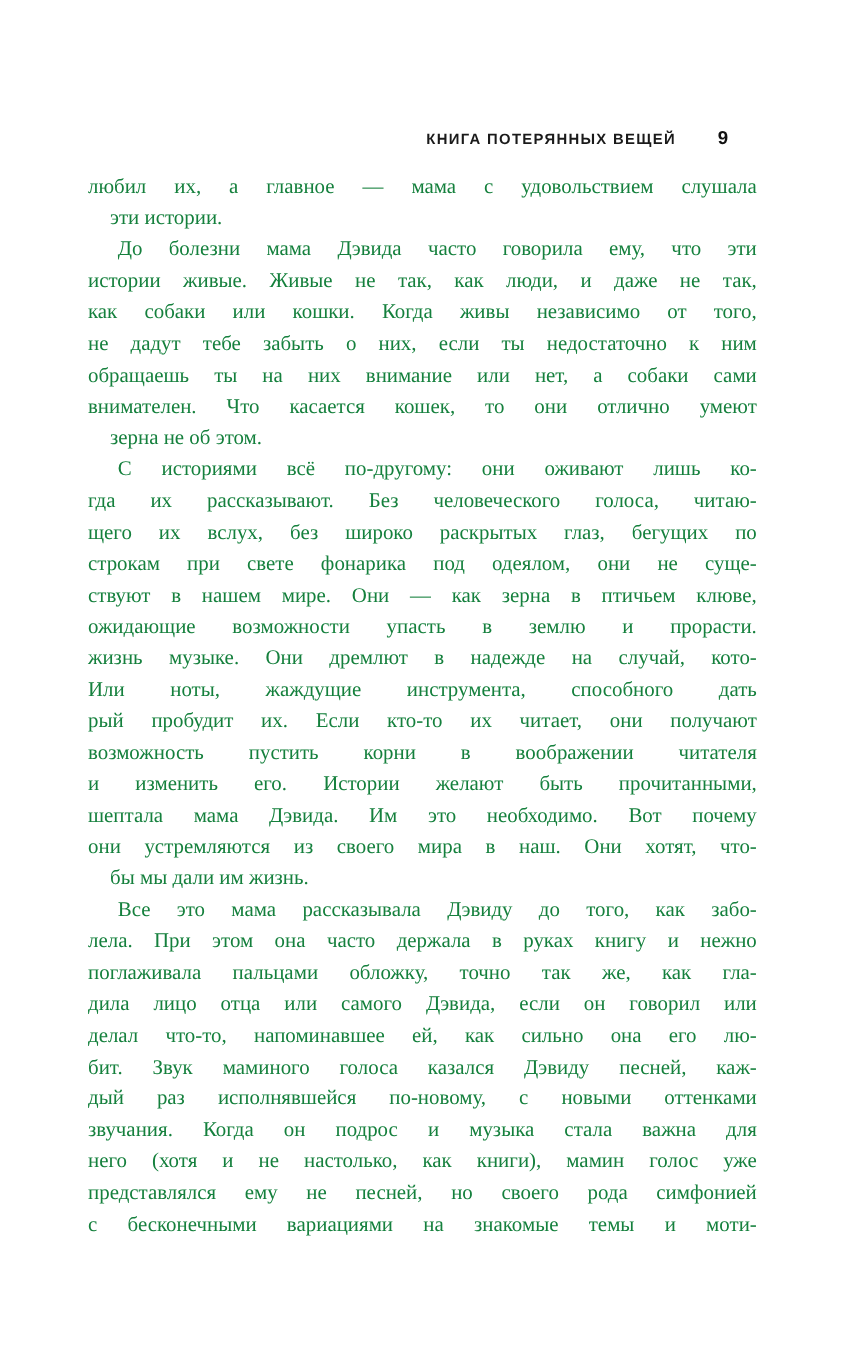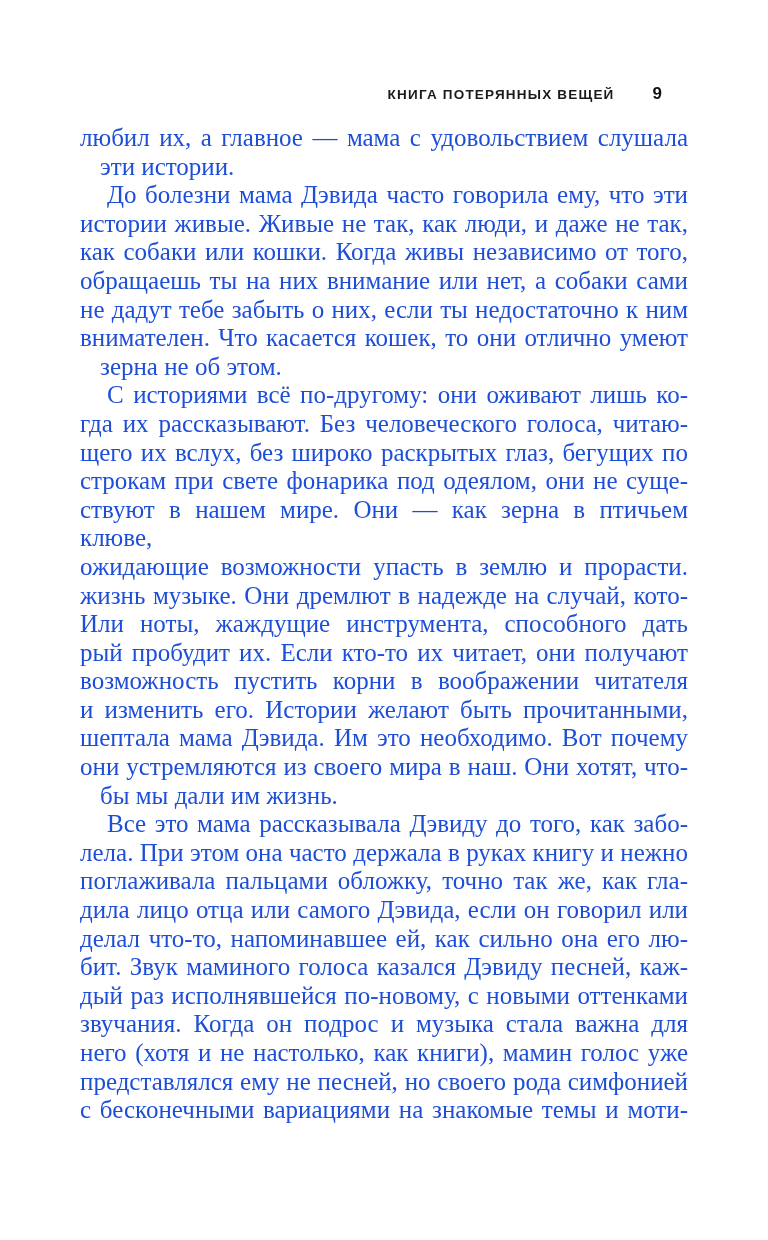--- a/index.html
+++ b/index.html
@@ -11,21 +11,21 @@
     height: 1240px;
     background: #ffffff;
     color: #121212;
     font-family: "Liberation Serif", serif;
     overflow: hidden;
   }
   .page {
     box-sizing: border-box;
     width: 768px;
     height: 1038px;
-    padding: 84px 80px 0 80px;
+    padding: 116px 80px 0 80px;
   }
   .running-header {
     display: flex;
     justify-content: flex-end;
     align-items: baseline;
     gap: 38px;
     padding-right: 26px;
     margin-bottom: 20px;
     font-family: "Liberation Sans", sans-serif;
     font-weight: bold;
@@ -33,23 +33,23 @@
   .running-title {
     font-size: 13.5px;
     letter-spacing: 1.2px;
     color: #1a1a1a;
   }
   .page-number {
     font-size: 17px;
     color: #111111;
   }
   .book-text {
-    font-size: 25px;
+    font-size: 19px;
     line-height: 28.6px;
-    color: #1d4ed8;
+    color: #15803d;
     font-family: Liberation Serif, serif;
   }
   .paragraph {
     margin: 0;
   }
   .line {
     text-align: justify;
     text-align-last: justify;
     white-space: normal;
   }
@@ -71,22 +71,22 @@
   </div>
   <div class="book-text">
       <div class="paragraph">
         <div class="line">любил их, а главное — мама с удовольствием слушала</div>
         <div class="line last">эти истории.</div>
       </div>
       <div class="paragraph indented">
         <div class="line">До болезни мама Дэвида часто говорила ему, что эти</div>
         <div class="line">истории живые. Живые не так, как люди, и даже не так,</div>
         <div class="line">как собаки или кошки. Когда живы независимо от того,</div>
+        <div class="line">не дадут тебе забыть о них, если ты недостаточно к ним</div>
         <div class="line">обращаешь ты на них внимание или нет, а собаки сами</div>
-        <div class="line">не дадут тебе забыть о них, если ты недостаточно к ним</div>
         <div class="line">внимателен. Что касается кошек, то они отлично умеют</div>
         <div class="line last">зерна не об этом.</div>
       </div>
       <div class="paragraph indented">
         <div class="line">С историями всё по-другому: они оживают лишь ко-</div>
         <div class="line">гда их рассказывают. Без человеческого голоса, читаю-</div>
         <div class="line">щего их вслух, без широко раскрытых глаз, бегущих по</div>
         <div class="line">строкам при свете фонарика под одеялом, они не суще-</div>
         <div class="line">ствуют в нашем мире. Они — как зерна в птичьем клюве,</div>
         <div class="line">ожидающие возможности упасть в землю и прорасти.</div>

